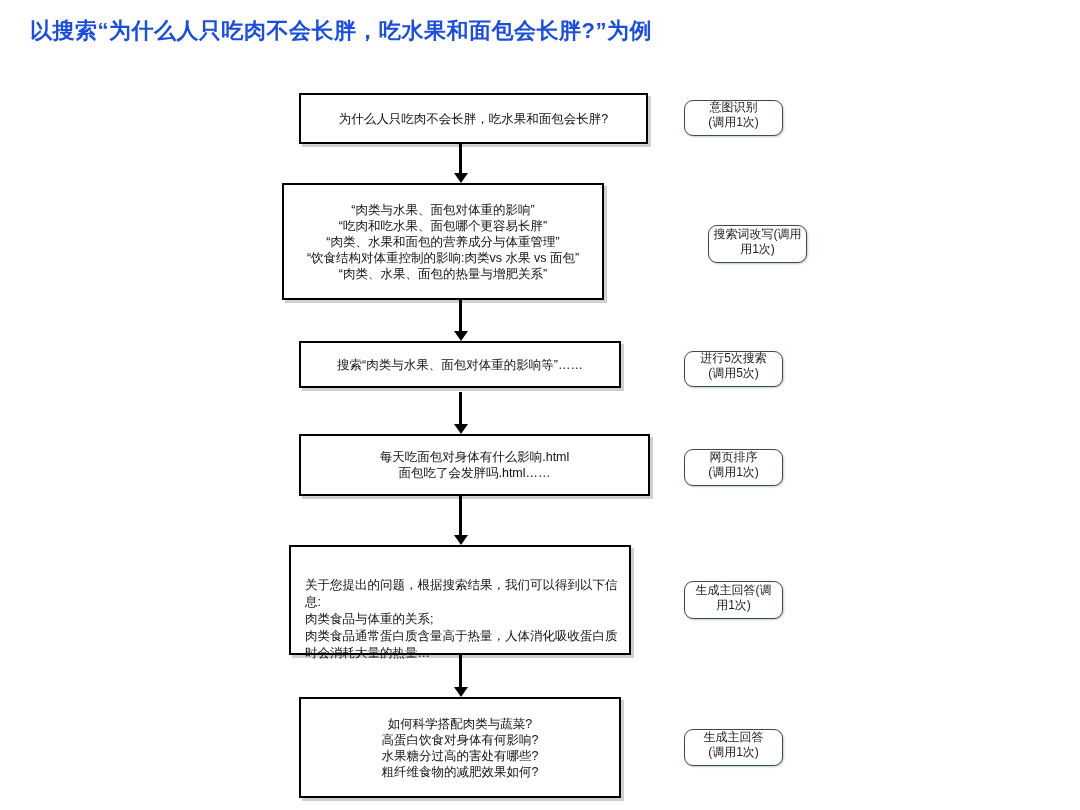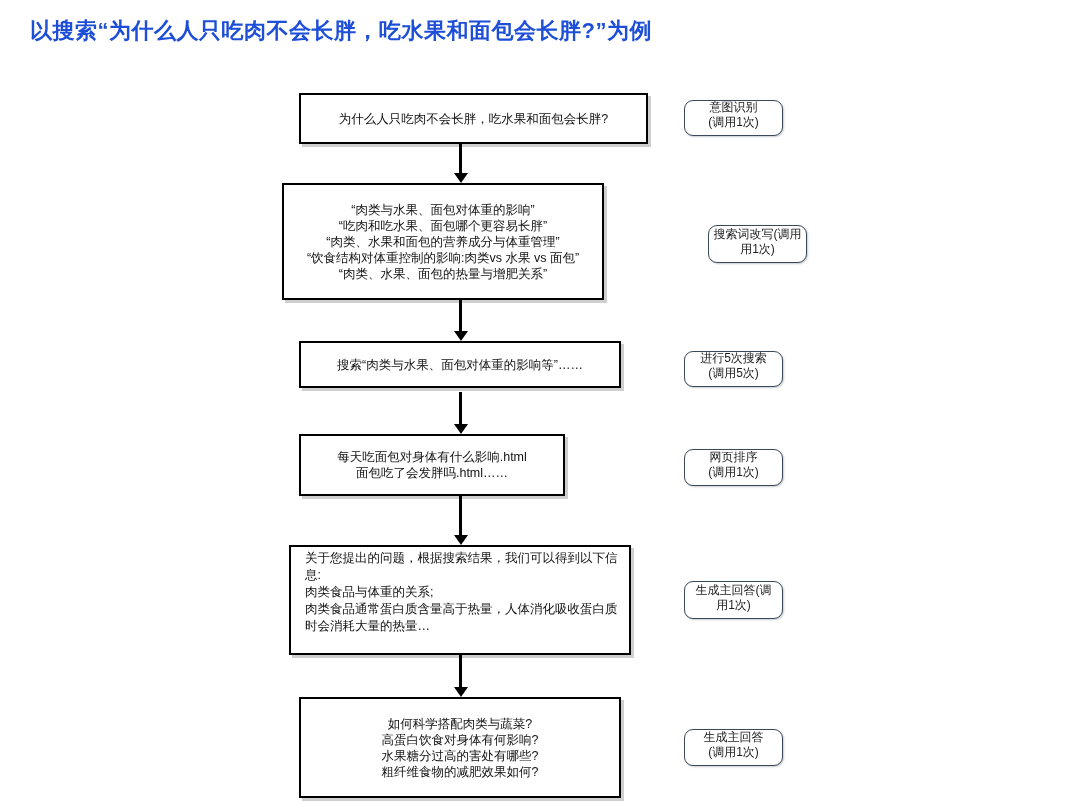--- a/index.html
+++ b/index.html
@@ -63,23 +63,23 @@
     padding-right: 10px;
   }
   .node.align-left .node-text {
     text-align: left;
     line-height: 1.35;
   }
 
   .node-1 { left: 299px; top: 93px;  width: 349px; height: 51px; }
   .node-2 { left: 282px; top: 183px; width: 322px; height: 117px; }
   .node-3 { left: 299px; top: 341px; width: 322px; height: 47px; }
-  .node-4 { left: 299px; top: 434px; width: 266px; height: 62px; }
+  .node-4 { left: 299px; top: 434px; width: 351px; height: 62px; }
   .node-5 { left: 289px; top: 545px; width: 342px; height: 110px;
-            align-items: flex-start; padding-top: 3px; }
+            align-items: flex-start; padding-top: 30px; }
   .node-6 { left: 299px; top: 697px; width: 322px; height: 101px; }
 
   
   .arrow {
     position: absolute;
     left: 459px;
     width: 3px;
     background: #000000;
   }
   .arrow::after {

